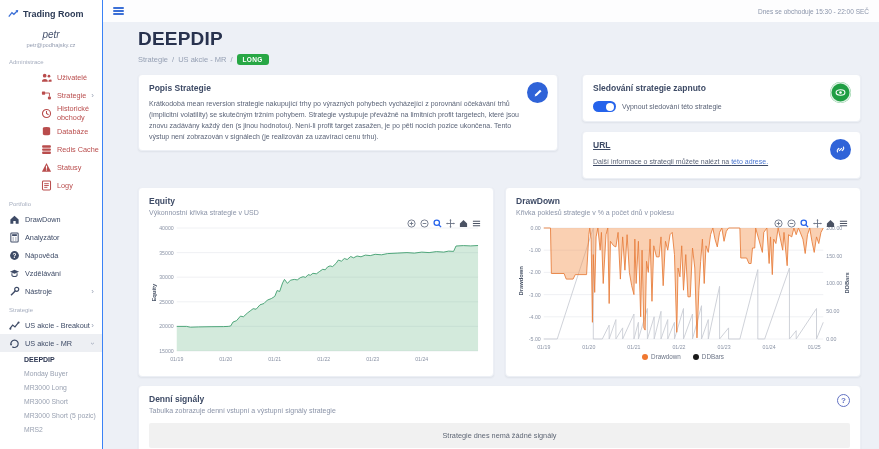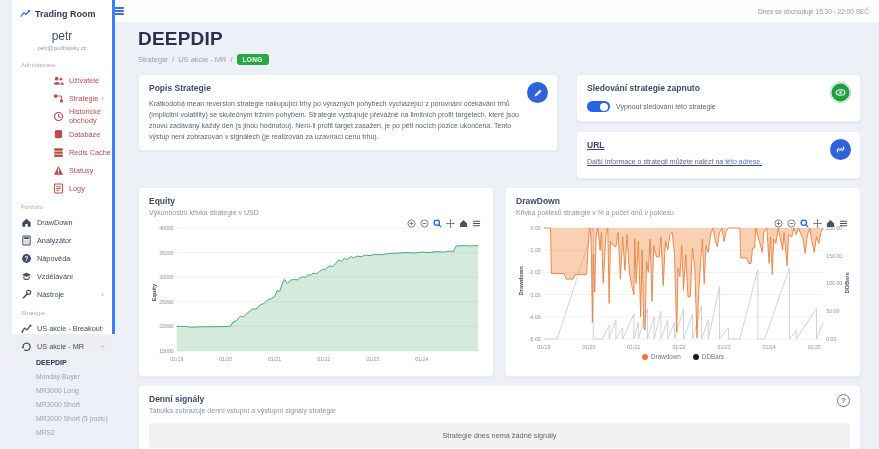--- a/index.html
+++ b/index.html
@@ -1,25 +1,25 @@
 <!DOCTYPE html>
 <html><head>
 <meta charset="utf-8">
 <style>
   * { margin:0; padding:0; box-sizing:border-box; }
   html,body { width:879px; height:449px; overflow:hidden; background:#edf0f6;
     font-family:"Liberation Sans", sans-serif; color:#3e4b66; }
 
   
-  .sidebar { position:absolute; left:12px; top:0; width:103px; height:334px; background:#fff;
-    border-right:3px solid #3b82f6; z-index:10; }
+  .sidebar { position:absolute; left:0; top:0; width:103px; height:449px; background:#fff;
+    border-right:1px solid #3b82f6; z-index:10; }
   .brand { display:flex; align-items:center; gap:4px; padding:8px 6px 4px 8px; }
   .brand-name { font-size:9px; font-weight:700; color:#2c3a55; }
   .userblock { text-align:center; padding:6px 2px 4px; }
-  .user-name { font-size:12px; color:#46526d; }
+  .user-name { font-size:10px; color:#46526d;font-style:italic; }
   .user-email { font-size:5.8px; color:#939cb0; margin-top:2px; }
   .section-label { font-size:6px; color:#a6aebf; padding:7px 0 3px 9px; }
   .nav-item { position:relative; display:flex; align-items:center; gap:5px; height:18px;
     padding-left:9px; font-size:7.3px; cursor:pointer; }
   .nav-item.red { color:#b94c4c;margin-left:32px; }
   .nav-item.navy { color:#3e4b66; }
   .nav-item .chev { position:absolute; right:8px; color:#9aa3b5; font-size:8px; }
   .chev-down { display:inline-block; transform:rotate(90deg); }
   .nav-item.selected { background:#edeff3; }
   .sub-item { height:14px; display:flex; align-items:center; padding-left:24px;
@@ -40,21 +40,21 @@
   .breadcrumb { display:flex; align-items:center; gap:4px; margin-top:4px; font-size:7.5px; color:#96a0b4; }
   .crumb { cursor:pointer; }
   .badge-long { background:#28a745; color:#fff; font-size:6.5px; font-weight:700;
     padding:2px 6px; border-radius:3px; letter-spacing:.3px; }
 
   .card { position:relative; background:#fff; border-radius:4px;
     box-shadow:0 1px 2px rgba(25,39,70,.07); border:1px solid #eceff5; }
   .card-title { font-size:8.5px; font-weight:700; color:#3e4b66; }
   .card-sub { font-size:7px; color:#8b94a8; margin-top:3px; }
 
-  .row1 { display:flex; gap:18px; margin-top:9px; align-items:flex-start; }
+  .row1 { display:flex; gap:24px; margin-top:9px; align-items:flex-start; }
   .popis-card { flex:0 0 420px; padding:8px 34px 8px 10px; min-height:70px; }
   .popis-text { font-size:7px; line-height:1.55; color:#5b6478; margin-top:6px; padding-right:4px; }
   .rightcol { flex:1; display:flex; flex-direction:column; gap:9px;justify-content:flex-end; }
   .watch-card { padding:8px 40px 9px 10px; min-height:44px; }
   .url-card { padding:8px 40px 10px 10px; min-height:48px;text-decoration:underline; }
   .url-text { font-size:7px; color:#5b6478; margin-top:8px; }
   .link { color:#4a76d0; cursor:pointer; }
 
   .circle-btn { position:absolute; top:7px; right:9px; width:21px; height:21px; border-radius:50%;
     border:none; display:flex; align-items:center; justify-content:center; cursor:pointer; }

